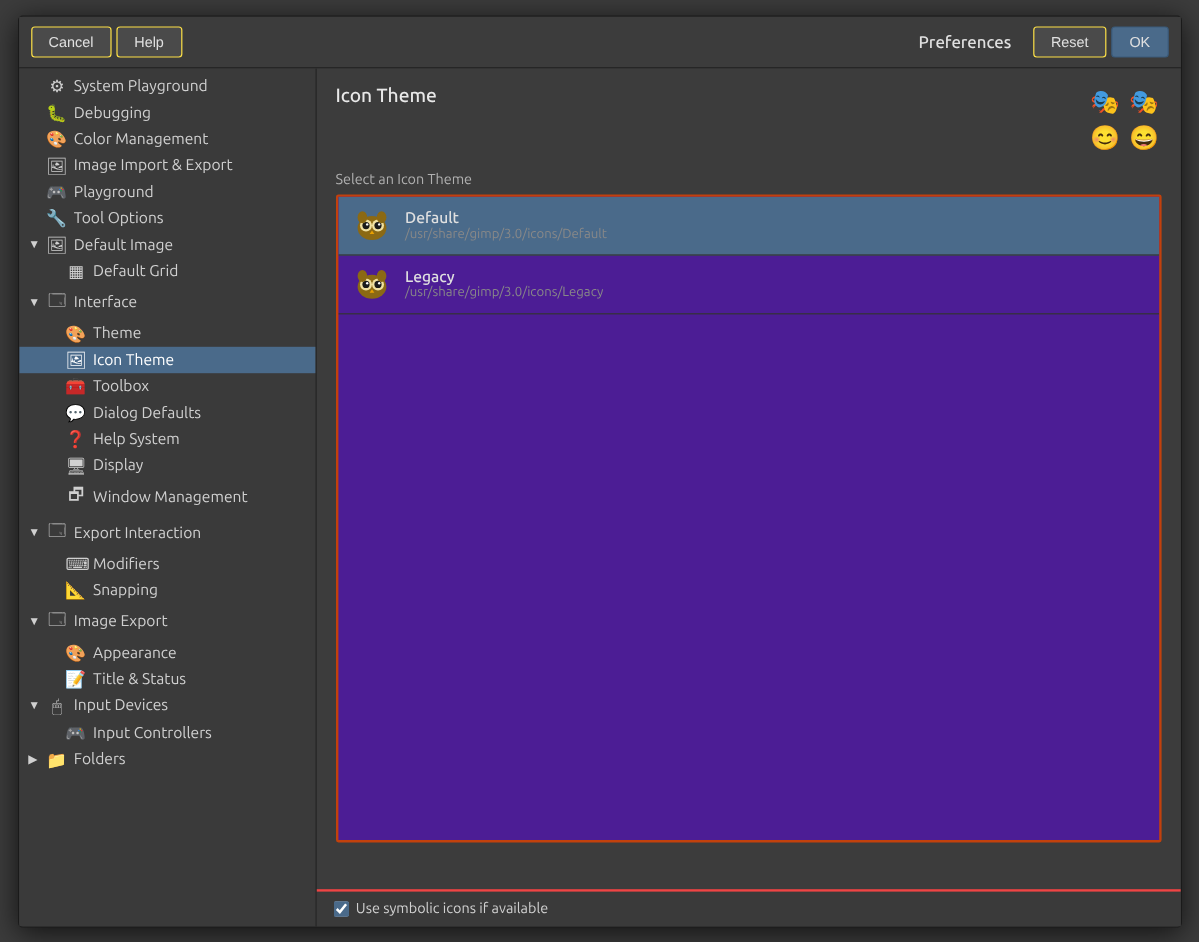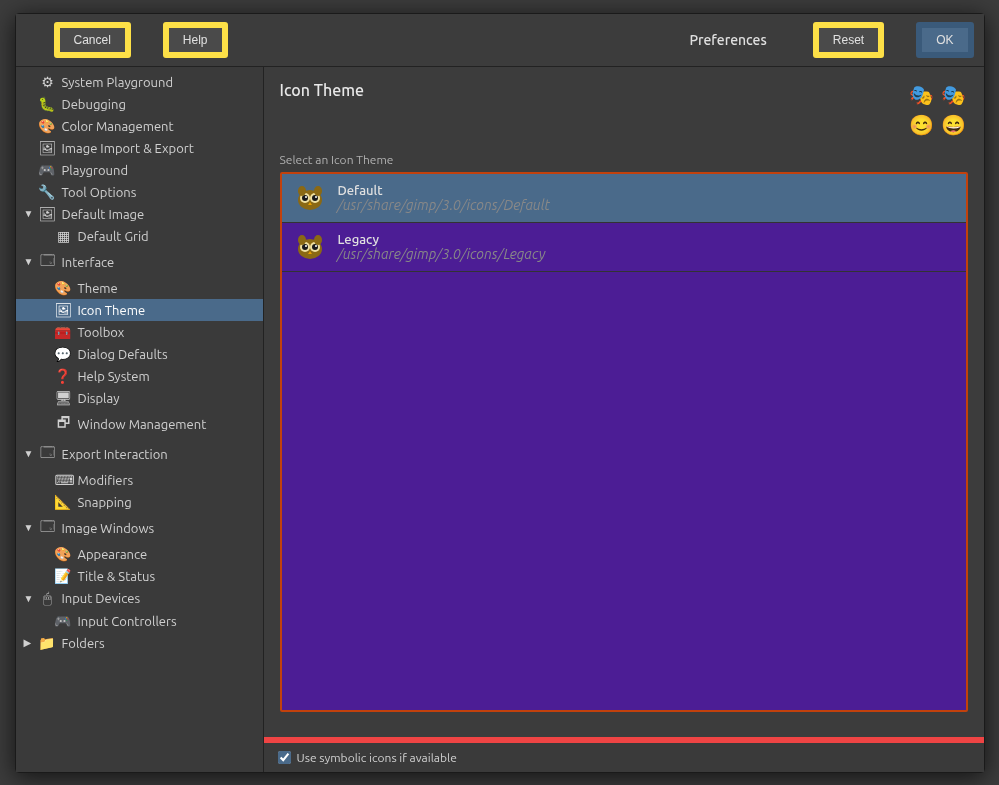--- a/index.html
+++ b/index.html
@@ -32,26 +32,25 @@
       padding: 8px 10px;
       border-bottom: 1px solid #222;
       gap: 6px;
     }
     .header-left { display: flex; gap: 4px; }
     .header-center { flex: 1; text-align: right; font-size: 14px; font-weight: 500; color: #e0e0e0; }
     .header-right { display: flex; gap: 4px; padding-left: 12px; }
     .btn {
       padding: 5px 14px;
       border-radius: 3px;
-      border: 6px solid #fde047;
+      border: 1px solid #fde047;
       background: #4a4a4a;
       color: #e0e0e0;
       font-size: 12px;
       cursor: pointer;
-      margin-left: 28px;
     }
     .btn-ok {
       background: #4a6a8a;
       border-color: #3a5a7a;
     }
     
     .body {
       display: flex;
       flex: 1;
       overflow: hidden;
@@ -151,27 +150,26 @@
       align-items: center;
       justify-content: center;
       font-size: 24px;
     }
     .icon-list-item .item-info .name {
       font-size: 13px;
       color: #e0e0e0;
       font-weight: 500;
     }
     .icon-list-item .item-info .path {
-      font-size: 14px;
+      font-size: 11px;
       color: #888;
-      font-style: italic;
     }
     
     .footer {
-      border-top: 6px solid #ef4444;
+      border-top: 2px solid #ef4444;
       padding: 8px 14px;
       display: flex;
       align-items: center;
       gap: 6px;
       background: #3a3a3a;
     }
     .checkbox-area {
       display: flex;
       align-items: center;
       gap: 6px;
@@ -291,21 +289,21 @@
           <span>Modifiers</span>
         </div>
         <div class="tree-item level2">
           <span class="arrow"></span>
           <span class="icon">📐</span>
           <span>Snapping</span>
         </div>
         <div class="tree-item level1">
           <span class="arrow">▼</span>
           <span class="icon">🗔</span>
-          <span>Image Windows</span>
+          <span>Image Export</span>
         </div>
         <div class="tree-item level2">
           <span class="arrow"></span>
           <span class="icon">🎨</span>
           <span>Appearance</span>
         </div>
         <div class="tree-item level2">
           <span class="arrow"></span>
           <span class="icon">📝</span>
           <span>Title &amp; Status</span>

